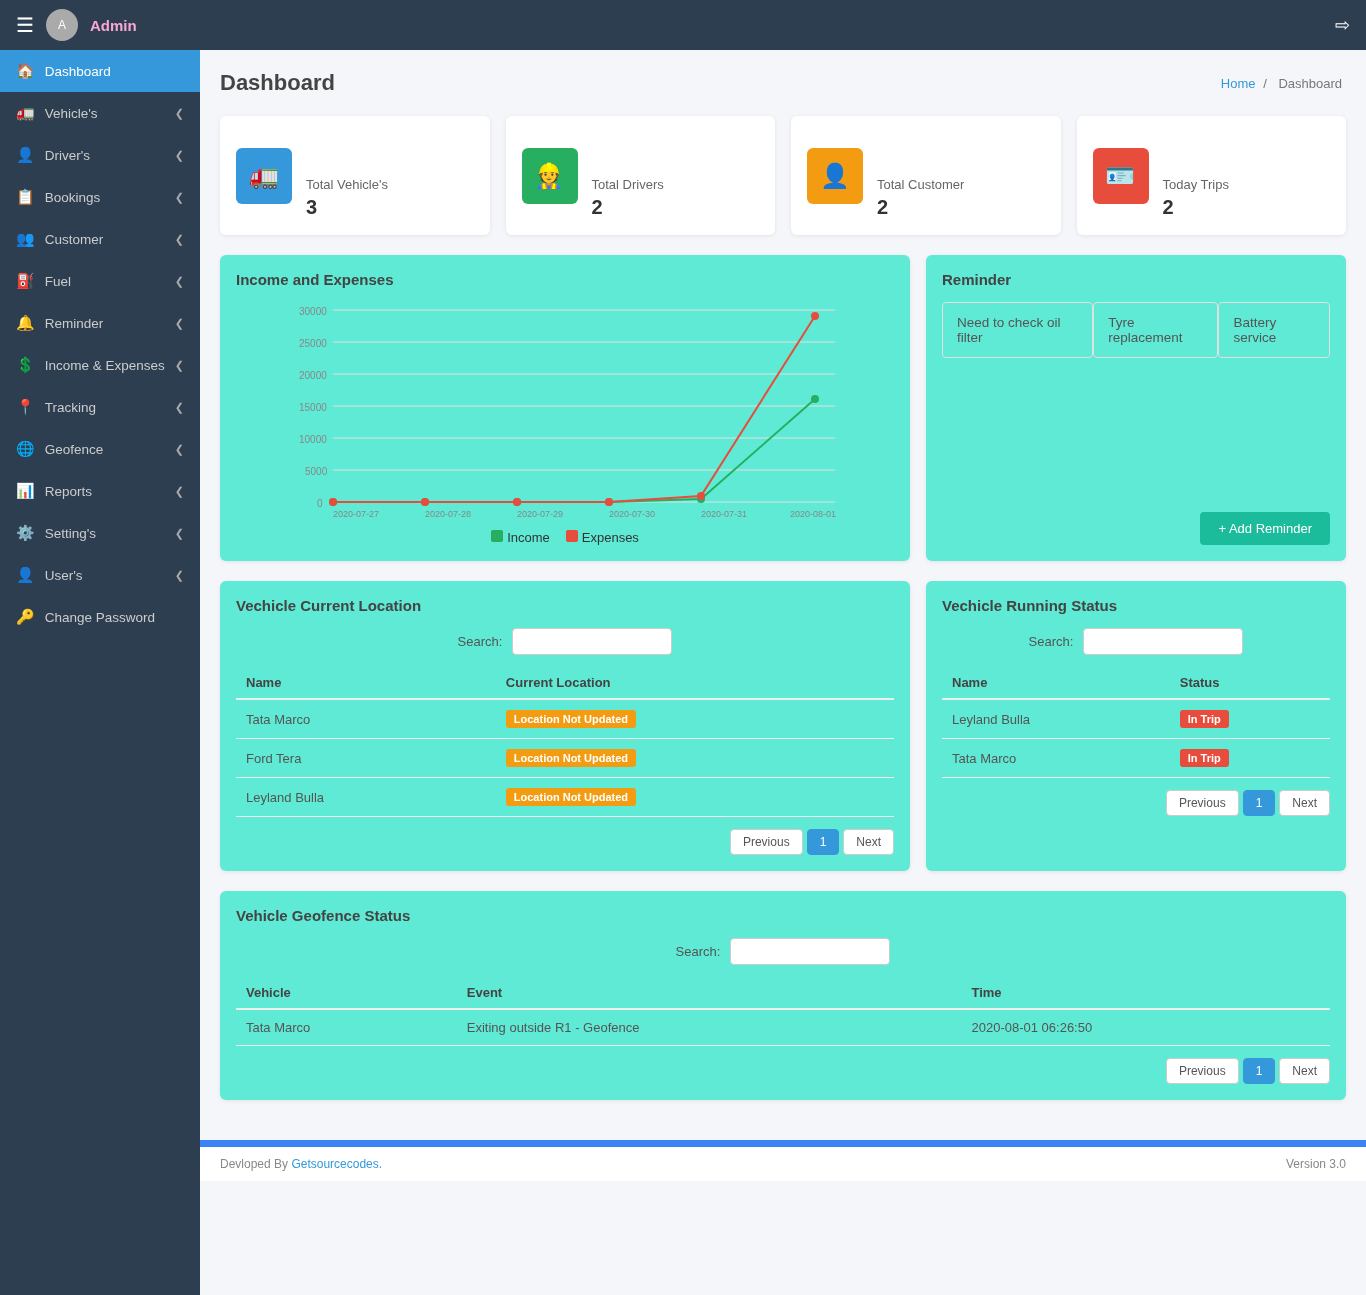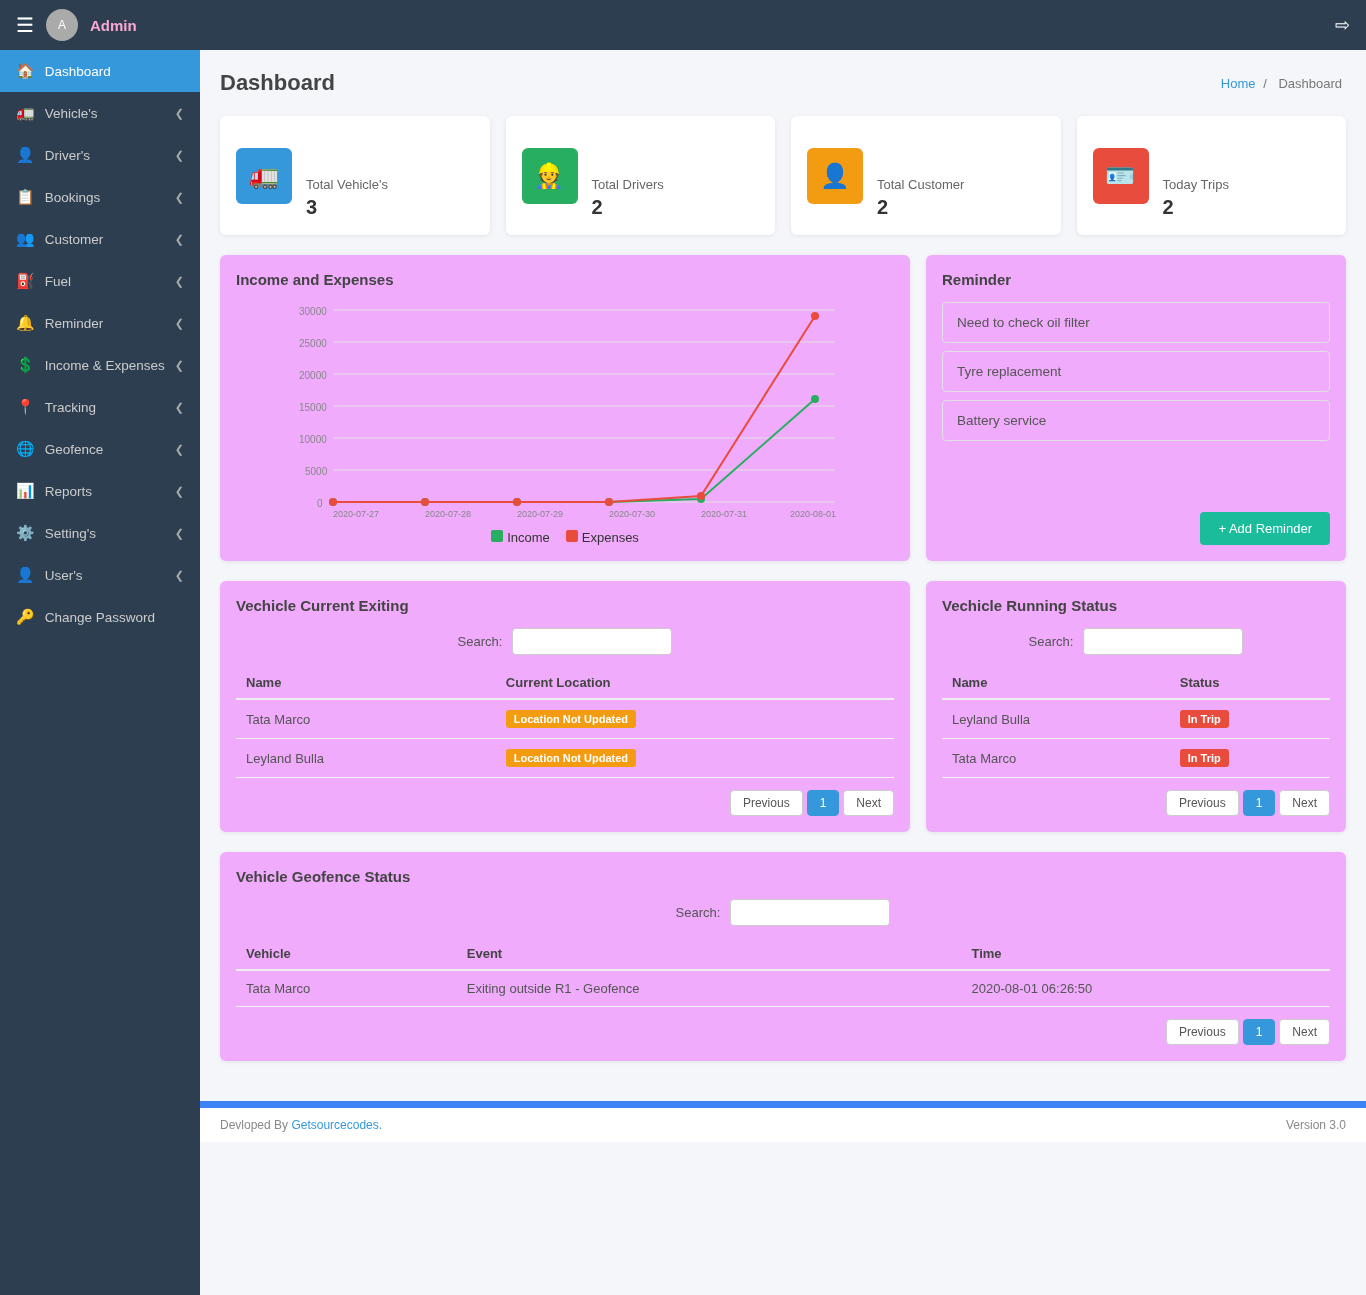--- a/index.html
+++ b/index.html
@@ -44,30 +44,30 @@
     .stat-icon.red { background: #e74c3c; }
     .stat-info { }
     .stat-label { font-size: 13px; color: #666; margin-bottom: 4px; margin-top: 45px; }
     .stat-value { font-size: 20px; font-weight: 700; color: #333; }
 
     
     .content-row { display: grid; grid-template-columns: 1fr 420px; gap: 16px; margin-bottom: 20px; }
     .content-row2 { display: grid; grid-template-columns: 1fr 420px; gap: 16px; margin-bottom: 20px; }
 
     
-    .card { background: #f0abfc; border-radius: 6px; box-shadow: 0 1px 4px rgba(0,0,0,0.08); padding: 16px; }
+    .card { background: #5eead4; border-radius: 6px; box-shadow: 0 1px 4px rgba(0,0,0,0.08); padding: 16px; }
     .card-title { font-size: 15px; font-weight: 600; color: #444; margin-bottom: 14px; }
 
     
     .chart-area { height: 220px; position: relative; }
     .chart-legend { display: flex; align-items: center; gap: 16px; justify-content: center; margin-top: 8px; font-size: 13px; }
     .legend-dot { width: 12px; height: 12px; border-radius: 2px; display: inline-block; margin-right: 4px; }
 
     
-    .reminder-items { display: flex; flex-direction: column; gap: 0; }
+    .reminder-items { display: flex; flex-direction: row; gap: 0; }
     .reminder-item { padding: 12px 14px; border: 1px solid #e0e0e0; border-radius: 4px; margin-bottom: 8px; font-size: 13.5px; color: #555; }
     .add-reminder-btn { margin-top: 10px; background: #1abc9c; color: #fff; border: none; border-radius: 4px; padding: 9px 18px; font-size: 13px; cursor: pointer; float: right; }
 
     
     .table-search { display: flex; align-items: center; justify-content: center; gap: 10px; margin-bottom: 12px; font-size: 13px; color: #555; }
     .table-search input { border: 1px solid #ccc; border-radius: 4px; padding: 5px 10px; font-size: 13px; width: 160px; }
     table { width: 100%; border-collapse: collapse; font-size: 13px; }
     table th { text-align: left; padding: 8px 10px; font-weight: 600; color: #444; border-bottom: 2px solid #eee; }
     table td { padding: 10px 10px; border-bottom: 1px solid #f0f0f0; color: #555; }
     .badge { display: inline-block; padding: 3px 8px; border-radius: 3px; font-size: 11px; font-weight: 600; }
@@ -305,35 +305,39 @@
         <div style="flex:1"></div>
         <div style="text-align:right;margin-top:16px;">
           <button class="add-reminder-btn">+ Add Reminder</button>
         </div>
       </div>
     </div>
 
     <div class="content-row2">
 
       <div class="card">
-        <div class="card-title">Vechicle Current Exiting</div>
+        <div class="card-title">Vechicle Current Location</div>
         <div class="table-search">
           <label>Search:</label>
           <input type="text" style="">
         </div>
         <table>
           <thead>
             <tr>
               <th>Name</th>
               <th>Current Location</th>
             </tr>
           </thead>
           <tbody>
             <tr>
               <td>Tata Marco</td>
+              <td><span class="badge badge-orange">Location Not Updated</span></td>
+            </tr>
+            <tr>
+              <td>Ford Tera</td>
               <td><span class="badge badge-orange">Location Not Updated</span></td>
             </tr>
             <tr>
               <td>Leyland Bulla</td>
               <td><span class="badge badge-orange">Location Not Updated</span></td>
             </tr>
           </tbody>
         </table>
         <div class="pagination">
           <button class="page-btn">Previous</button>

